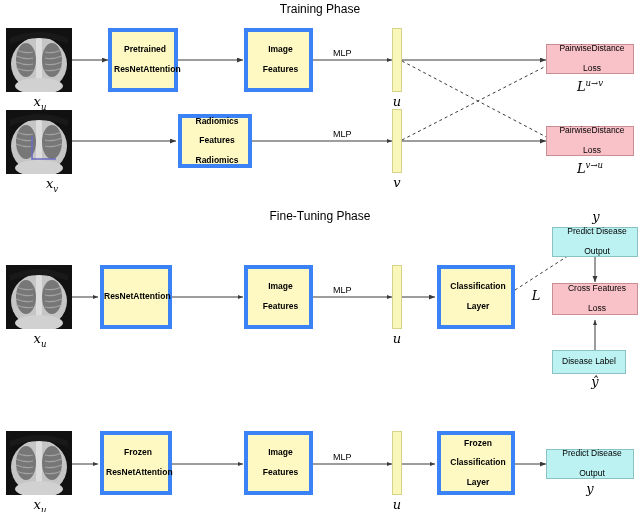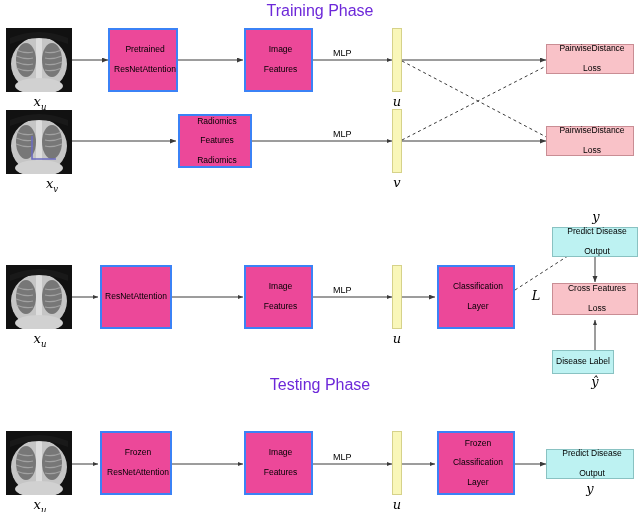--- a/index.html
+++ b/index.html
@@ -1,29 +1,29 @@
 <!DOCTYPE html>
 <html><head>
 <meta charset="utf-8">
 <style>
   html,body{margin:0;padding:0;background:#ffffff;}
   body{width:640px;height:512px;position:relative;overflow:hidden;
        font-family:"Liberation Sans", sans-serif;color:#000;}
   .canvas{position:absolute;left:0;top:0;width:640px;height:512px;}
   svg.wires{position:absolute;left:0;top:0;width:640px;height:512px;pointer-events:none;}
 
-  .phase-title{position:absolute;text-align:center;font-size:16px;
-      font-family:"Liberation Sans", sans-serif;color:#6d28d9;white-space:nowrap;}
+  .phase-title{position:absolute;text-align:center;font-size:12px;
+      font-family:"Liberation Sans", sans-serif;color:#000000;white-space:nowrap;}
 
   .node{position:absolute;box-sizing:border-box;display:flex;align-items:center;
       justify-content:center;text-align:center;line-height:1.15;
       font-size:8.5px;font-family:"Liberation Sans", sans-serif;color:#000;}
   .node span{display:block;width:100%;padding:0 2px;}
 
-  .blue{background:#ec4899;border:2px solid #3b82f6;}
+  .blue{background:#fef9c3;border:4px solid #3b82f6;font-weight:bold;}
   .pink{background:#f9c2c8;border:1px solid #c98d94;}
   .cyan{background:#bdf2f2;border:1px solid #89c2c2;}
   .yellowbar{background:#f9f7b9;border:1px solid #d6d28a;}
 
   .mathlabel{position:absolute;font-family:"DejaVu Serif", serif;font-style:italic;
       font-size:13px;color:#000;white-space:nowrap;text-align:center;}
   .mathlabel .sup{font-size:8.5px;vertical-align:super;font-style:italic;}
   .edgetext{position:absolute;font-size:9px;font-family:"Liberation Sans", sans-serif;
       color:#000;white-space:nowrap;}
 
@@ -122,20 +122,23 @@
 
   <div class="node yellowbar" style="left:392px;top:28px;width:10px;height:64px;"></div>
   <div class="mathlabel" style="left:381px;top:94px;width:32px;">u</div>
 
   <div class="node pink" style="left:546px;top:44px;width:88px;height:30px;">
     <span>
       <span>PairwiseDistance</span><br>
       <span>Loss</span>
     </span>
   </div>
+  <div class="mathlabel" style="left:546px;top:78px;width:88px;">
+    <span>L</span><span class="sup">u→v</span>
+  </div>
 
   <div class="xray" style="left:6px;top:110px;width:66px;height:64px;">
     <svg width="66" height="64" viewBox="0 0 66 64">
       <rect width="66" height="64" fill="#111"></rect>
       <g opacity="0.95">
         <ellipse cx="33" cy="36" rx="28" ry="27" fill="#cfcfcf"></ellipse>
         <ellipse cx="20" cy="32" rx="10" ry="17" fill="#7d7d7d"></ellipse>
         <ellipse cx="46" cy="32" rx="10" ry="17" fill="#7d7d7d"></ellipse>
         <rect x="30" y="8" width="6" height="46" fill="#e8e8e8"></rect>
         <path d="M4 16 Q33 4 62 16 L62 10 Q33 -2 4 10 Z" fill="#1a1a1a"></path>
@@ -170,21 +173,25 @@
 
   <div class="node yellowbar" style="left:392px;top:109px;width:10px;height:64px;"></div>
   <div class="mathlabel" style="left:381px;top:175px;width:32px;">v</div>
 
   <div class="node pink" style="left:546px;top:126px;width:88px;height:30px;">
     <span>
       <span>PairwiseDistance</span><br>
       <span>Loss</span>
     </span>
   </div>
-
+  <div class="mathlabel" style="left:546px;top:160px;width:88px;">
+    <span>L</span><span class="sup">v→u</span>
+  </div>
+
+  <div class="phase-title" style="left:220px;top:209px;width:200px;">Fine-Tuning Phase</div>
 
   <div class="xray" style="left:6px;top:265px;width:66px;height:64px;">
     <svg width="66" height="64" viewBox="0 0 66 64">
       <rect width="66" height="64" fill="#111"></rect>
       <g opacity="0.95">
         <ellipse cx="33" cy="36" rx="28" ry="27" fill="#cfcfcf"></ellipse>
         <ellipse cx="20" cy="32" rx="10" ry="17" fill="#7d7d7d"></ellipse>
         <ellipse cx="46" cy="32" rx="10" ry="17" fill="#7d7d7d"></ellipse>
         <rect x="30" y="8" width="6" height="46" fill="#e8e8e8"></rect>
         <path d="M4 16 Q33 4 62 16 L62 10 Q33 -2 4 10 Z" fill="#1a1a1a"></path>
@@ -238,26 +245,25 @@
   </div>
 
   <div class="mathlabel" style="left:526px;top:288px;width:20px;">L</div>
   <div class="node pink" style="left:552px;top:283px;width:86px;height:32px;">
     <span>
       <span>Cross Features</span><br>
       <span>Loss</span>
     </span>
   </div>
 
-  <div class="node cyan" style="left:552px;top:350px;width:62px;height:24px;">
+  <div class="node cyan" style="left:552px;top:350px;width:74px;height:24px;">
     <span>Disease Label</span>
   </div>
   <div class="mathlabel" style="left:552px;top:374px;width:86px;">ŷ</div>
 
-  <div class="phase-title" style="left:220px;top:376px;width:200px;">Testing Phase</div>
 
   <div class="xray" style="left:6px;top:431px;width:66px;height:64px;">
     <svg width="66" height="64" viewBox="0 0 66 64">
       <rect width="66" height="64" fill="#111"></rect>
       <g opacity="0.95">
         <ellipse cx="33" cy="36" rx="28" ry="27" fill="#cfcfcf"></ellipse>
         <ellipse cx="20" cy="32" rx="10" ry="17" fill="#7d7d7d"></ellipse>
         <ellipse cx="46" cy="32" rx="10" ry="17" fill="#7d7d7d"></ellipse>
         <rect x="30" y="8" width="6" height="46" fill="#e8e8e8"></rect>
         <path d="M4 16 Q33 4 62 16 L62 10 Q33 -2 4 10 Z" fill="#1a1a1a"></path>

